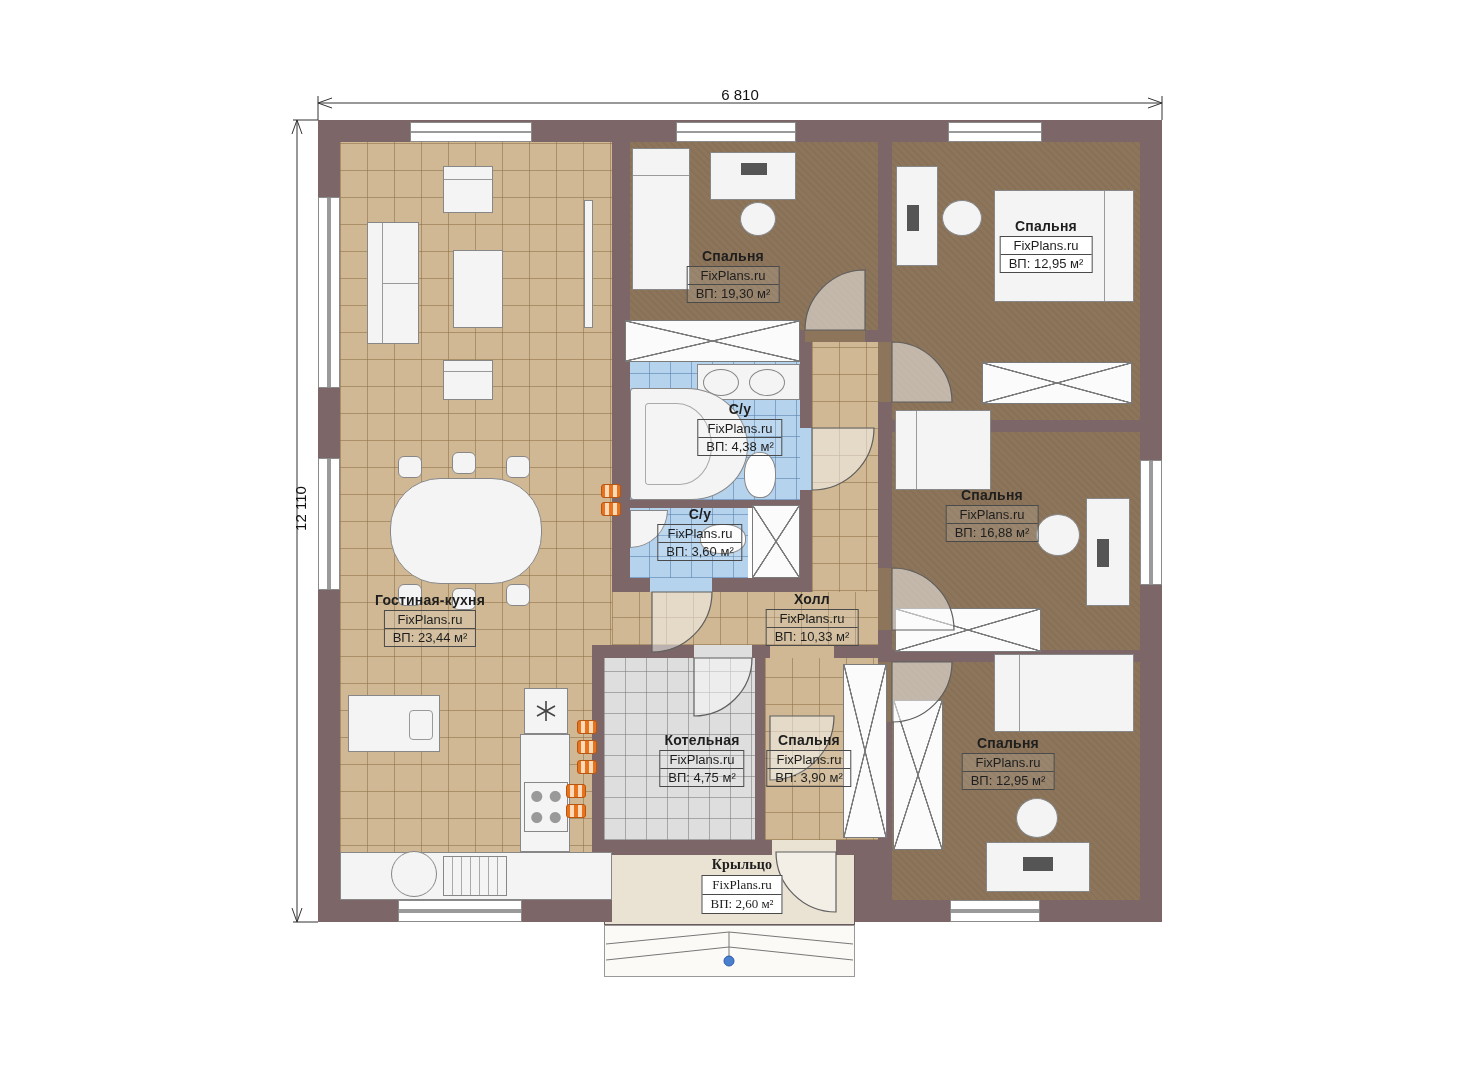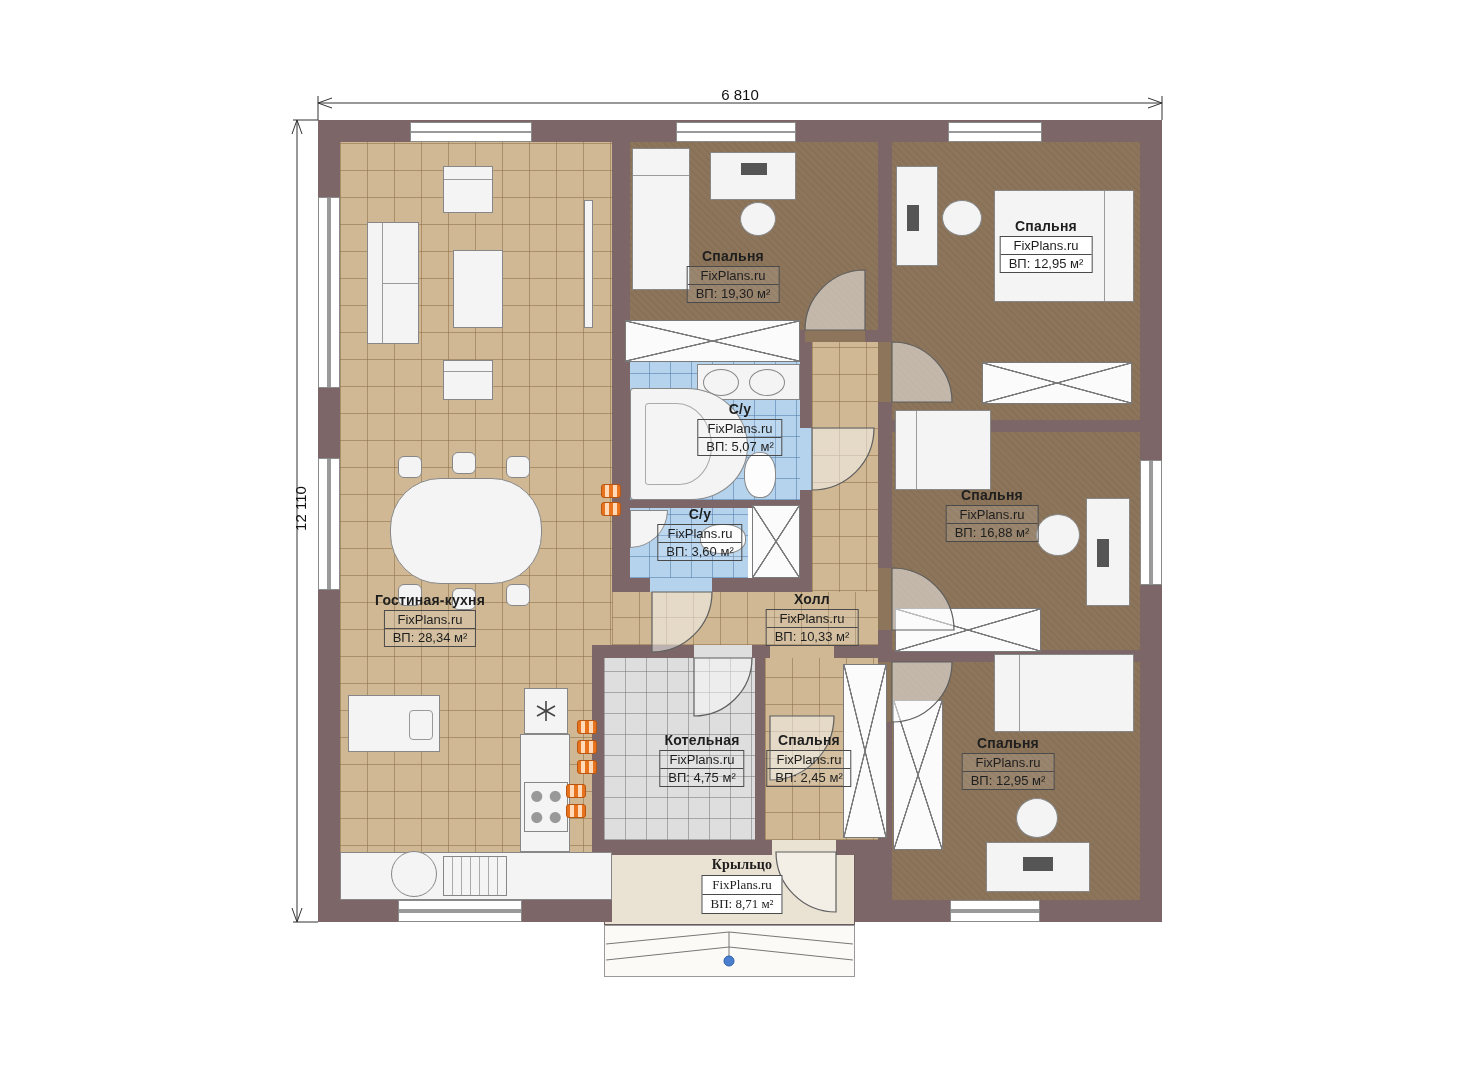--- a/index.html
+++ b/index.html
@@ -246,48 +246,48 @@
   <div class="rlabel" style="left:733px;top:248px;">
     <div class="rl-name">Спальня</div>
     <div class="rl-box"><div class="rl-wm">FixPlans.ru</div><div class="rl-area">ВП: 19,30 м²</div></div>
   </div>
   <div class="rlabel" style="left:1046px;top:218px;">
     <div class="rl-name">Спальня</div>
     <div class="rl-box" style="background:#fff;"><div class="rl-wm">FixPlans.ru</div><div class="rl-area">ВП: 12,95 м²</div></div>
   </div>
   <div class="rlabel" style="left:740px;top:401px;">
     <div class="rl-name">С/у</div>
-    <div class="rl-box"><div class="rl-wm">FixPlans.ru</div><div class="rl-area">ВП: 5,07 м²</div></div>
+    <div class="rl-box"><div class="rl-wm">FixPlans.ru</div><div class="rl-area">ВП: 4,38 м²</div></div>
   </div>
   <div class="rlabel" style="left:700px;top:506px;">
     <div class="rl-name">С/у</div>
     <div class="rl-box"><div class="rl-wm">FixPlans.ru</div><div class="rl-area">ВП: 3,60 м²</div></div>
   </div>
   <div class="rlabel" style="left:992px;top:487px;">
     <div class="rl-name">Спальня</div>
     <div class="rl-box"><div class="rl-wm">FixPlans.ru</div><div class="rl-area">ВП: 16,88 м²</div></div>
   </div>
   <div class="rlabel" style="left:430px;top:592px;">
     <div class="rl-name">Гостиная-кухня</div>
-    <div class="rl-box"><div class="rl-wm">FixPlans.ru</div><div class="rl-area">ВП: 28,34 м²</div></div>
+    <div class="rl-box"><div class="rl-wm">FixPlans.ru</div><div class="rl-area">ВП: 23,44 м²</div></div>
   </div>
   <div class="rlabel" style="left:812px;top:591px;">
     <div class="rl-name">Холл</div>
     <div class="rl-box"><div class="rl-wm">FixPlans.ru</div><div class="rl-area">ВП: 10,33 м²</div></div>
   </div>
   <div class="rlabel" style="left:702px;top:732px;">
     <div class="rl-name">Котельная</div>
     <div class="rl-box"><div class="rl-wm">FixPlans.ru</div><div class="rl-area">ВП: 4,75 м²</div></div>
   </div>
   <div class="rlabel" style="left:809px;top:732px;">
     <div class="rl-name">Спальня</div>
-    <div class="rl-box"><div class="rl-wm">FixPlans.ru</div><div class="rl-area">ВП: 2,45 м²</div></div>
+    <div class="rl-box"><div class="rl-wm">FixPlans.ru</div><div class="rl-area">ВП: 3,90 м²</div></div>
   </div>
   <div class="rlabel" style="left:1008px;top:735px;">
     <div class="rl-name">Спальня</div>
     <div class="rl-box"><div class="rl-wm">FixPlans.ru</div><div class="rl-area">ВП: 12,95 м²</div></div>
   </div>
   <div class="rlabel" style="left:742px;top:857px;font-family:Liberation Serif, serif;">
     <div class="rl-name">Крыльцо</div>
-    <div class="rl-box" style="background:#fff;"><div class="rl-wm">FixPlans.ru</div><div class="rl-area">ВП: 8,71 м²</div></div>
+    <div class="rl-box" style="background:#fff;"><div class="rl-wm">FixPlans.ru</div><div class="rl-area">ВП: 2,60 м²</div></div>
   </div>
 
 </div>
 
 </body></html>

